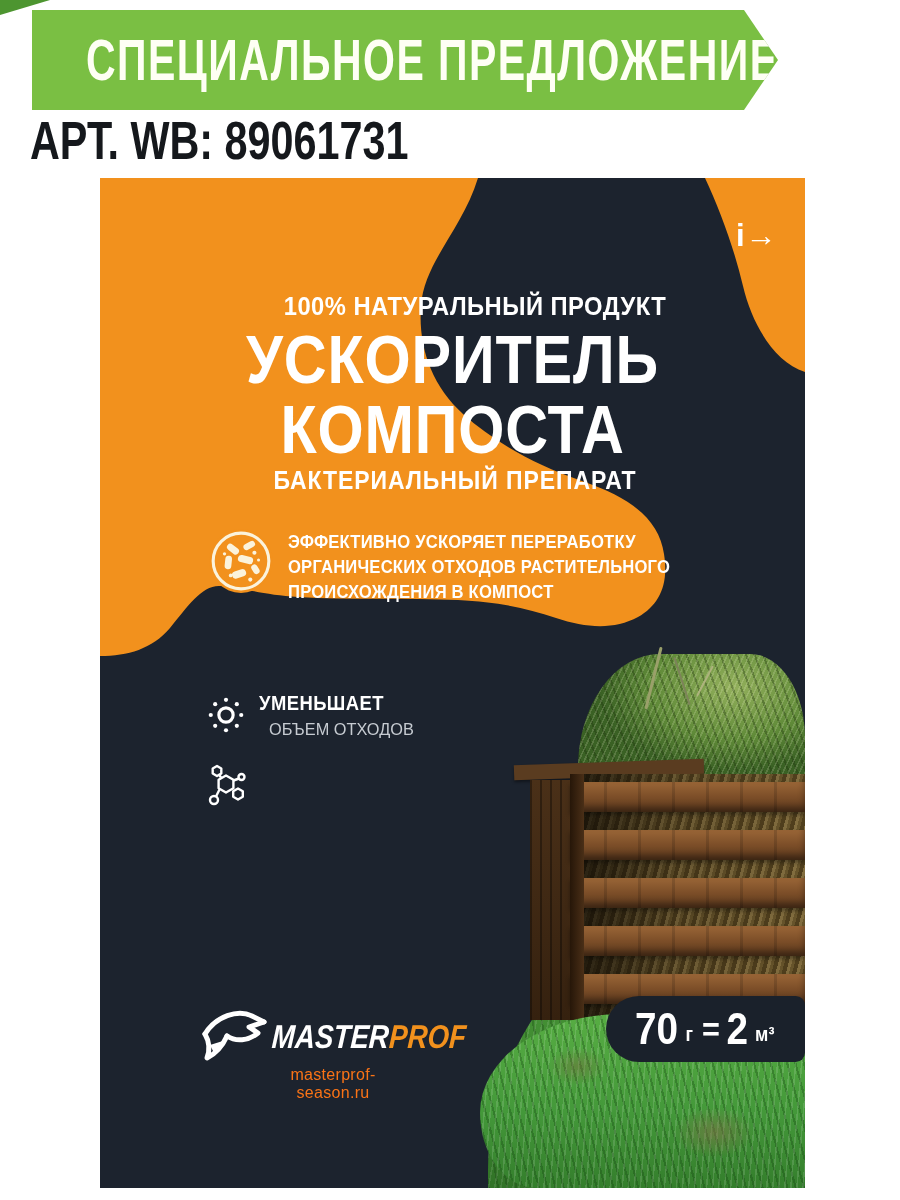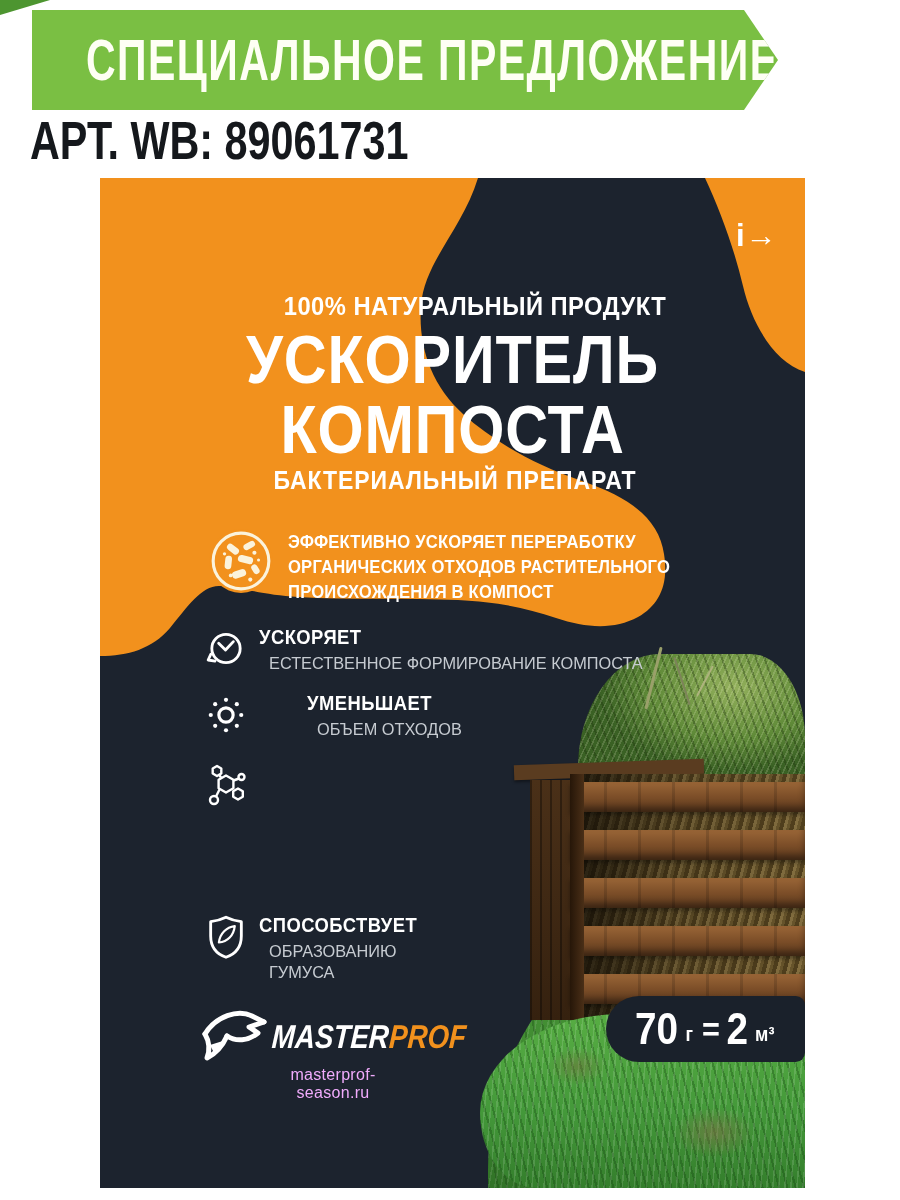--- a/index.html
+++ b/index.html
@@ -90,27 +90,27 @@
   .intro-icon{left:108px;top:350px;width:66px;height:66px;}
   .intro-text{left:188px;top:352px;color:#fff;font-size:17.5px;font-weight:700;line-height:25px;
      transform:scaleX(.95);transform-origin:left top;letter-spacing:.2px;white-space:nowrap;}
 
   .feat{left:105px;display:flex;}
   .feat .ic{width:42px;height:46px;flex:0 0 42px;margin-right:12px;}
   .feat .tt{color:#fff;font-size:20px;font-weight:700;letter-spacing:.5px;transform:scaleX(.92);
      transform-origin:left top;white-space:nowrap;}
   .feat .dd{color:#c6cbd1;font-size:17px;font-weight:400;line-height:21px;margin-top:4px;margin-left:10px;
      transform:scaleX(.96);transform-origin:left top;white-space:nowrap;}
-  .f1{top:448px;} .f2{top:514px;gap:48px;} .f3{top:584px;} .f4{top:662px;} .f5{top:736px;}
+  .f1{top:448px;} .f2{top:514px;} .f3{top:584px;} .f4{top:662px;} .f5{top:736px;}
 
   .bird{left:100px;top:828px;width:72px;height:60px;}
   .wordmark{left:172px;top:840px;font-size:33px;font-weight:700;font-style:italic;letter-spacing:0;
      transform:scaleX(.84) skewX(-4deg);transform-origin:left center;white-space:nowrap;}
   .wordmark .w1{color:#fff;} .wordmark .w2{color:#F2911D;}
-  .site{left:158px;top:888px;width:150px;text-align:center;color:#f0abfc;font-size:16px;letter-spacing:.3px;}
+  .site{left:158px;top:888px;width:150px;text-align:center;color:#f97316;font-size:16px;letter-spacing:.3px;}
 </style>
 </head>
 <body>
 
 <div class="abs fold"></div>
 <div class="abs ribbon">
   <div class="ribbon-label">СПЕЦИАЛЬНОЕ ПРЕДЛОЖЕНИЕ</div>
 </div>
 
 <div class="abs article-label">АРТ. WB: 89061731</div>
@@ -177,34 +177,20 @@
         <circle cx="16" cy="25" r="1.6"></circle>
         <circle cx="49" cy="31" r="1.5"></circle>
     </g>
   </svg>
   <div class="abs intro-text">
     <div>ЭФФЕКТИВНО УСКОРЯЕТ ПЕРЕРАБОТКУ</div>
     <div>ОРГАНИЧЕСКИХ ОТХОДОВ РАСТИТЕЛЬНОГО</div>
     <div>ПРОИСХОЖДЕНИЯ В КОМПОСТ</div>
   </div>
 
-  <div class="abs feat f1">
-    <svg class="ic" viewBox="0 0 40 40" fill="none" stroke="#fff" stroke-width="2.7" stroke-linecap="round" stroke-linejoin="round">
-      <circle cx="20" cy="19.5" r="13.5"></circle>
-      <polyline points="13,14.5 19.5,21 27,13"></polyline>
-      <path d="M5.5 25 L3 30.5 L9.5 31.5" fill="none"></path>
-    </svg>
-    <div>
-      <div class="tt">УСКОРЯЕТ</div>
-      <div class="dd">
-        <div>ЕСТЕСТВЕННОЕ ФОРМИРОВАНИЕ КОМПОСТА</div>
-          <div></div>
-      </div>
-    </div>
-  </div>
 
   <div class="abs feat f2">
     <svg class="ic" viewBox="0 0 40 40" fill="none" stroke="#fff" stroke-width="3">
       <circle cx="20" cy="20" r="6.8"></circle>
       <g fill="#fff" stroke="none">
         <circle cx="34.5" cy="20" r="2"></circle>
           <circle cx="30.3" cy="30.3" r="2"></circle>
           <circle cx="20" cy="34.5" r="2"></circle>
         <circle cx="9.7" cy="30.3" r="2"></circle>
           <circle cx="5.5" cy="20" r="2"></circle>
@@ -229,33 +215,20 @@
       <polygon points="33,25.5 37.8,28.2 37.8,33.8 33,36.5 28.2,33.8 28.2,28.2"></polygon>
       <circle cx="9" cy="37" r="4"></circle>
       <circle cx="36.5" cy="14" r="3"></circle>
       <line x1="14.5" y1="26.5" x2="11" y2="33.5"></line>
       <line x1="14" y1="11.5" x2="16" y2="14.5"></line>
       <line x1="28.5" y1="17.5" x2="34" y2="15.5"></line>
     </svg>
   </div>
 
 
-  <div class="abs feat f5">
-    <svg class="ic" viewBox="0 0 38 42" fill="none" stroke="#fff" stroke-width="2.6" stroke-linejoin="round" stroke-linecap="round">
-      <path d="M19 3 C24 5.5 29 6.5 33 7 V20 C33 30.5 27.5 36.5 19 39.5 C10.5 36.5 5 30.5 5 20 V7 C9 6.5 14 5.5 19 3 Z"></path>
-      <path d="M12.5 26 C13.5 17.5 19.5 12 27 11 C26 19.5 20.5 25.5 12.5 26 Z" stroke-width="2"></path>
-    </svg>
-    <div>
-      <div class="tt">СПОСОБСТВУЕТ</div>
-      <div class="dd">
-        <div>ОБРАЗОВАНИЮ</div>
-          <div>ГУМУСА</div>
-      </div>
-    </div>
-  </div>
 
   <svg class="abs bird" viewBox="0 0 72 60" fill="none" stroke="#fff" stroke-width="5" stroke-linecap="round" stroke-linejoin="round">
     <path d="M5 28 C16 10 38 3 52 10 L64 16"></path>
     <path d="M64 16 L49 21 L58 27 C48 35 36 36 27 30"></path>
     <path d="M27 30 C22 41 15 48 7 52 C10 44 9 35 5 28"></path>
     <polygon points="10,39 26,34 14,47" fill="#fff" stroke="none"></polygon>
   </svg>
   <div class="abs wordmark">
     <span class="w1">MASTER</span><span class="w2">PROF</span>
   </div>

